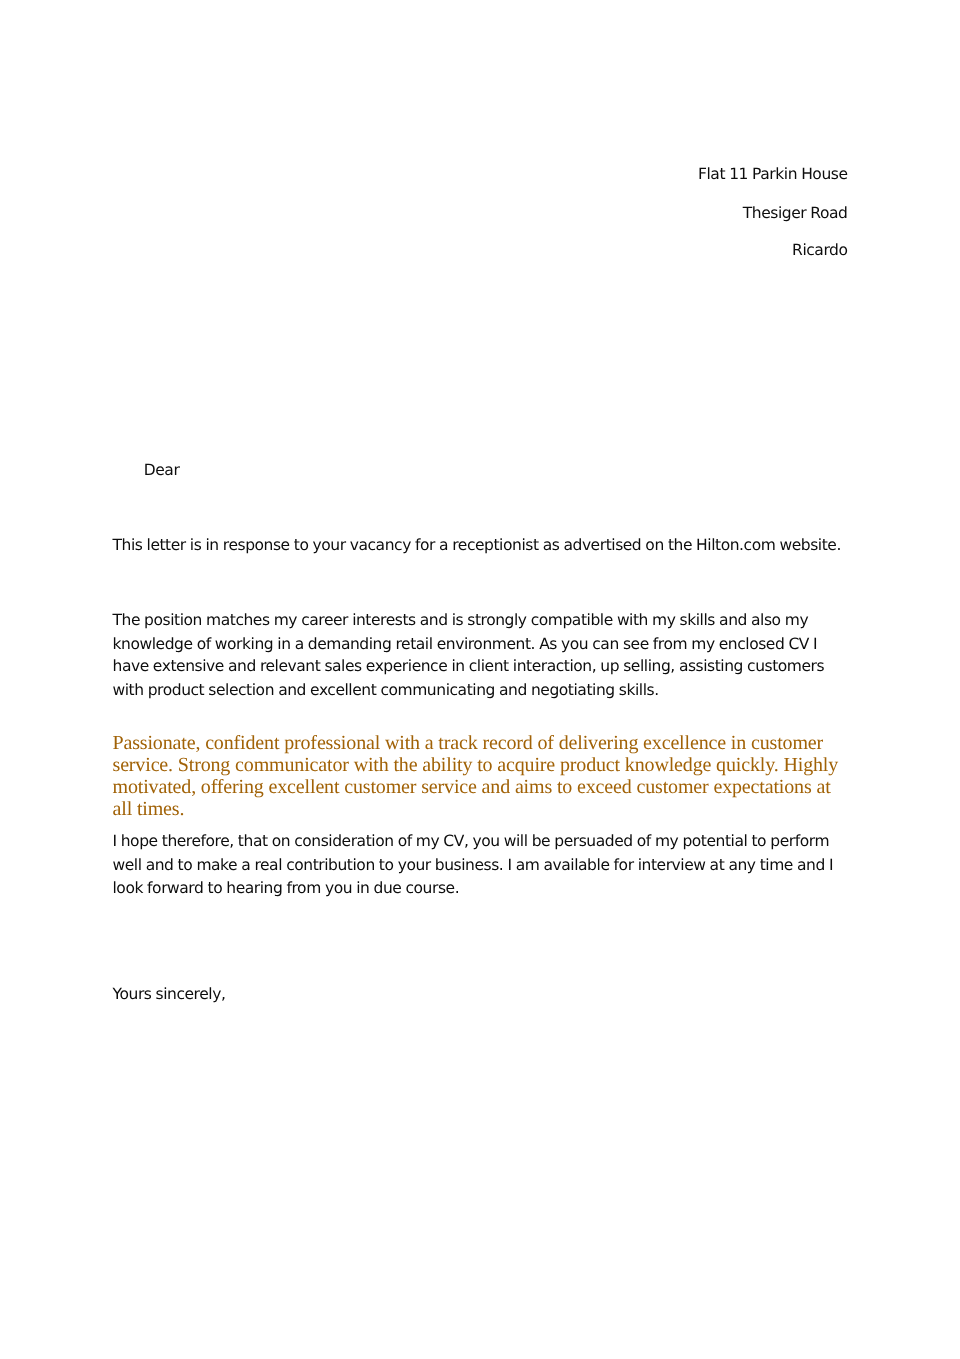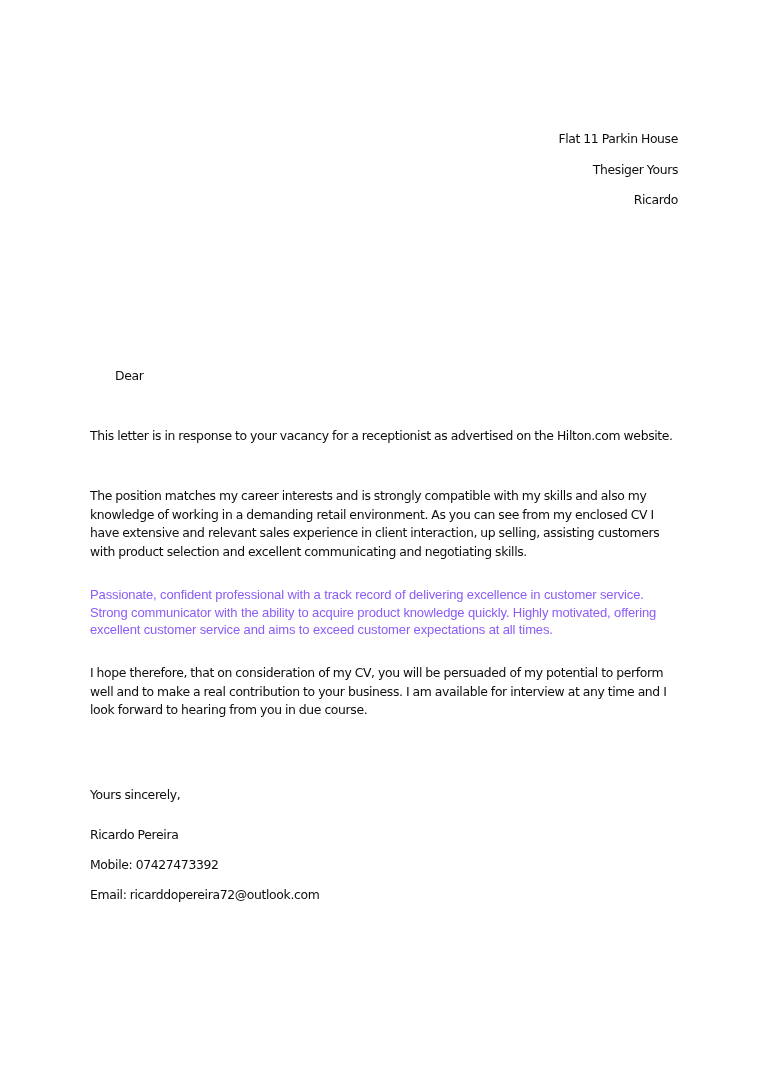--- a/index.html
+++ b/index.html
@@ -38,24 +38,24 @@
   .calibri {
     font-family: "DejaVu Sans", sans-serif;
     font-size: 12.4px;
     letter-spacing: -0.35px;
     word-spacing: -0.3px;
     color: #0d0d0d;
   }
 
   
   .helv {
-    font-family: Liberation Sans, sans-serif;
-    font-size: 13px;
+    font-family: Liberation Serif, serif;
+    font-size: 16px;
     letter-spacing: -0.12px;
-    color: #8b5cf6;
+    color: #a16207;
   }
 
   
   #address-block {
     top: 124px;
     text-align: right;
   }
   #address-block .addr-line {
     line-height: 30.6px;
     white-space: nowrap;
@@ -109,36 +109,31 @@
     white-space: nowrap;
   }
 </style>
 </head>
 <body>
 
 <div class="page">
 
   <div class="col calibri" id="address-block">
     <div class="addr-line">Flat 11 Parkin House</div>
-    <div class="addr-line">Thesiger Yours</div>
+    <div class="addr-line">Thesiger Road</div>
     <div class="addr-line">Ricardo</div>
   </div>
 
 
   <div class="col calibri" id="salutation-line">Dear</div>
 
   <div class="col calibri" id="paragraph-intro">This letter is in response to your vacancy for a receptionist as advertised on the Hilton.com website.</div>
 
   <div class="col calibri" id="paragraph-position">The position matches my career interests and is strongly compatible with my skills and also my knowledge of working in a demanding retail environment. As you can see from my enclosed CV I have extensive and relevant sales experience in client interaction, up selling, assisting customers with product selection and excellent communicating and negotiating skills.</div>
 
   <div class="col helv" id="paragraph-profile">Passionate, confident professional with a track record of delivering excellence in customer service. Strong communicator with the ability to acquire product knowledge quickly. Highly motivated, offering excellent customer service and aims to exceed customer expectations at all times.</div>
 
   <div class="col calibri" id="paragraph-closing">I hope therefore, that on consideration of my CV, you will be persuaded of my potential to perform well and to make a real contribution to your business. I am available for interview at any time and I look forward to hearing from you in due course.</div>
 
   <div class="col calibri" id="signoff-line">Yours sincerely,</div>
 
-  <div class="col calibri" id="signature-block">
-    <div class="sig-line">Ricardo Pereira</div>
-    <div class="sig-line">Mobile: 07427473392</div>
-    <div class="sig-line">Email: ricarddopereira72@outlook.com</div>
-  </div>
 
 </div>
 
 </body></html>

